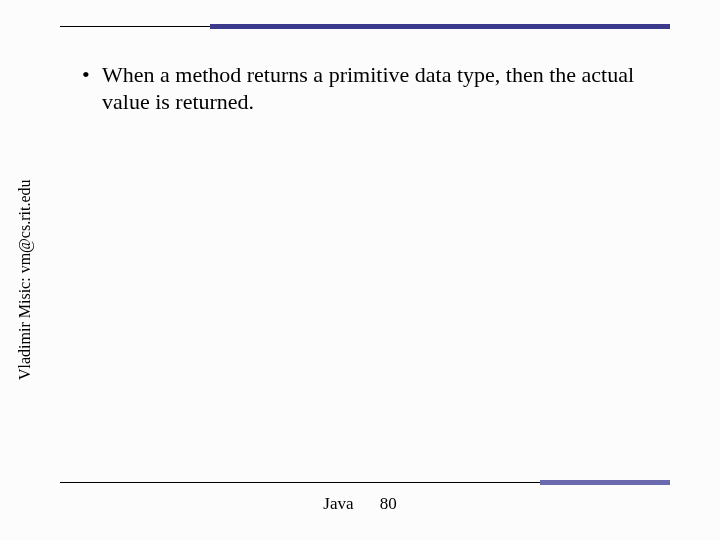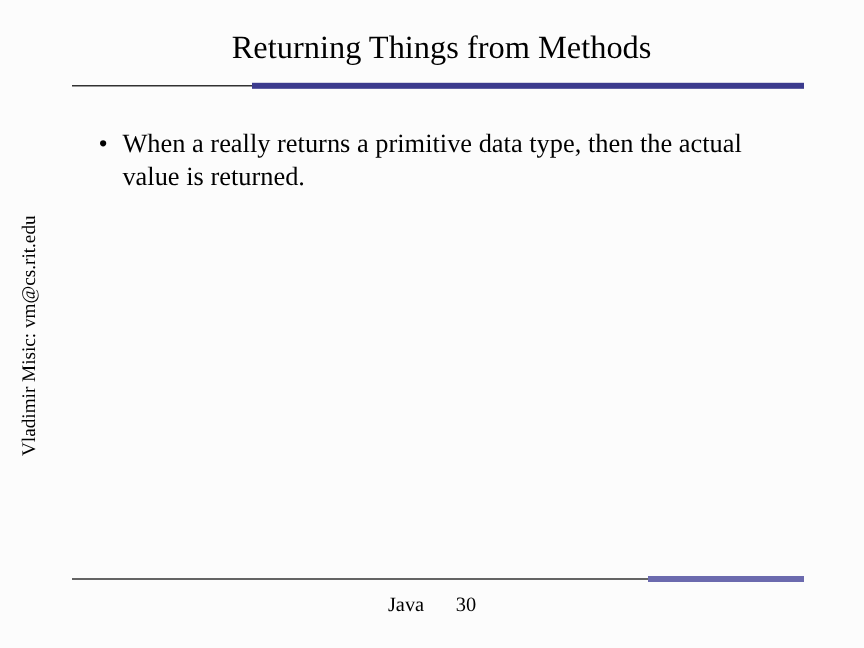--- a/index.html
+++ b/index.html
@@ -121,38 +121,37 @@
     text-align: center;
     font-size: 17px;
   }
   .footer-text .label { margin-right: 22px; font-family: Liberation Serif, serif; }
 </style>
 </head>
 <body>
 
 <div class="slide">
 
-  <h1 class="title">Returning Things from Methods</h1>
 
   <div class="hr-line">
     <div class="thin"></div>
     <div class="thick"></div>
   </div>
 
   <ul class="top">
     <li>
-      <span>When a really returns a primitive data type, then the actual value is returned.</span>
+      <span>When a method returns a primitive data type, then the actual value is returned.</span>
     </li>
   </ul>
 
   <div class="sidebar-text">Vladimir Misic: vm@cs.rit.edu</div>
 
   <div class="footer-line">
     <div class="thin"></div>
     <div class="thick"></div>
   </div>
 
   <div class="footer-text">
     <span class="label">Java</span>
-    <span>30</span>
+    <span>80</span>
   </div>
 
 </div>
 
 </body></html>

